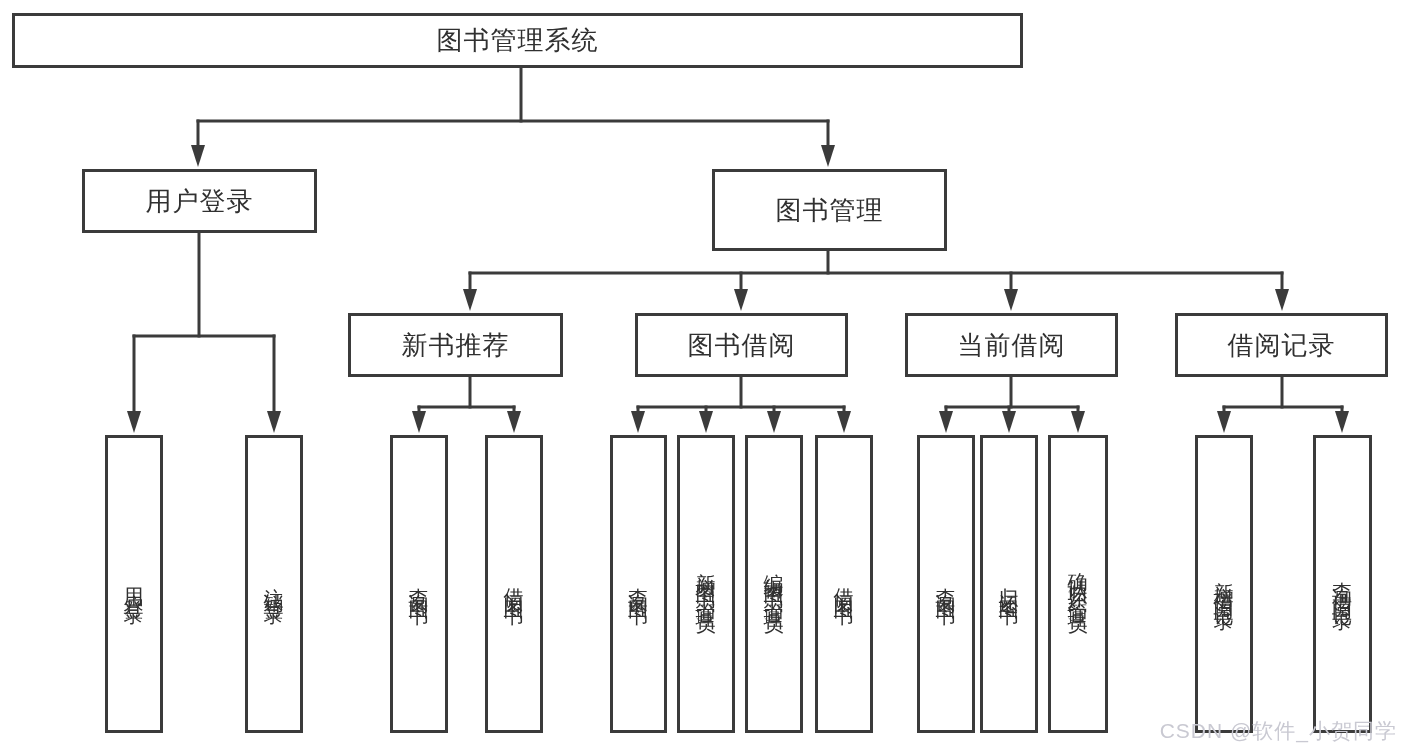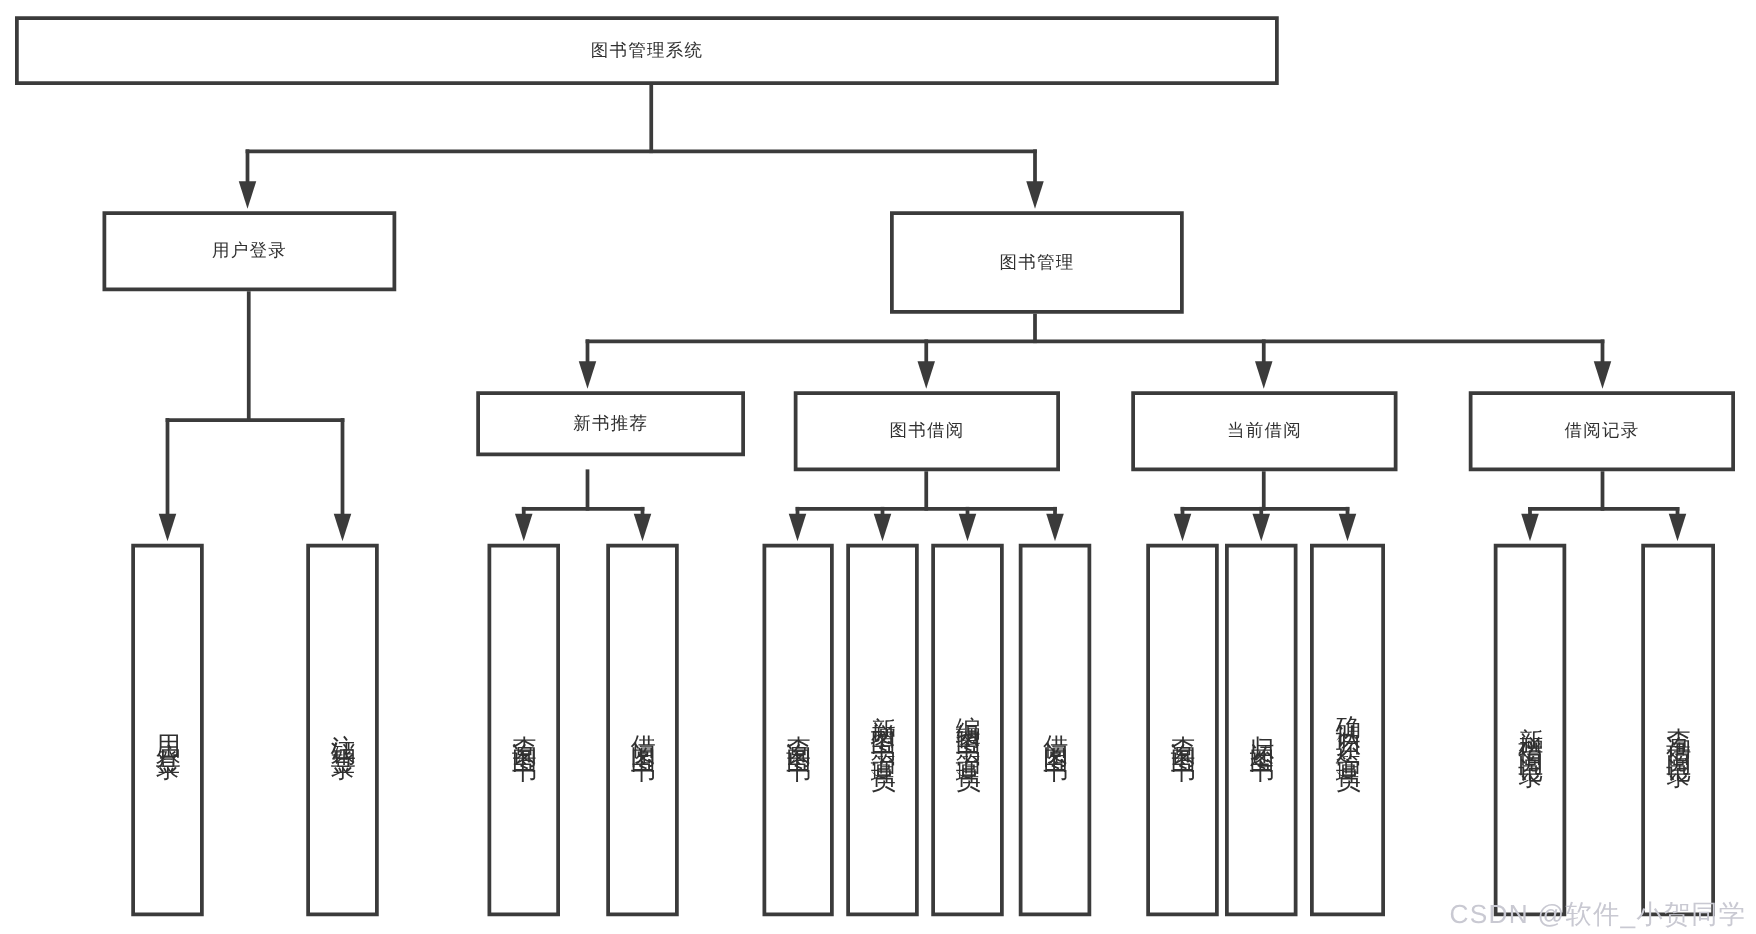--- a/index.html
+++ b/index.html
@@ -13,21 +13,21 @@
   svg.wires{position:absolute;left:0;top:0;z-index:1;}
   .box{
     position:absolute;
     box-sizing:border-box;
     background:#ffffff;
     border:3px solid #3b3b3b;
     color:#303030;
     display:flex;align-items:center;justify-content:center;
     z-index:2;
   }
-  .h-box{font-size:14px;letter-spacing:1px;}
+  .h-box{font-size:26px;letter-spacing:1px;}
   .v-box{font-size:20px;}
   .v-box .vtext{
     writing-mode:vertical-rl;
     text-orientation:mixed;
     letter-spacing:6px;
     line-height:1;
     white-space:nowrap;
   }
   .watermark{
     position:absolute;
@@ -113,21 +113,21 @@
     <span>图书管理系统</span>
   </div>
 
   <div class="box h-box" style="left:82px;top:169px;width:235px;height:64px;">
     <span>用户登录</span>
   </div>
   <div class="box h-box" style="left:712px;top:169px;width:235px;height:82px;">
     <span>图书管理</span>
   </div>
 
-  <div class="box h-box" style="left:381px;top:313px;width:215px;height:52px;font-family:Liberation Mono, monospace;">
+  <div class="box h-box" style="left:348px;top:313px;width:215px;height:64px;font-family:Liberation Mono, monospace;">
     <span>新书推荐</span>
   </div>
   <div class="box h-box" style="left:635px;top:313px;width:213px;height:64px;">
     <span>图书借阅</span>
   </div>
   <div class="box h-box" style="left:905px;top:313px;width:213px;height:64px;">
     <span>当前借阅</span>
   </div>
   <div class="box h-box" style="left:1175px;top:313px;width:213px;height:64px;">
     <span>借阅记录</span>

